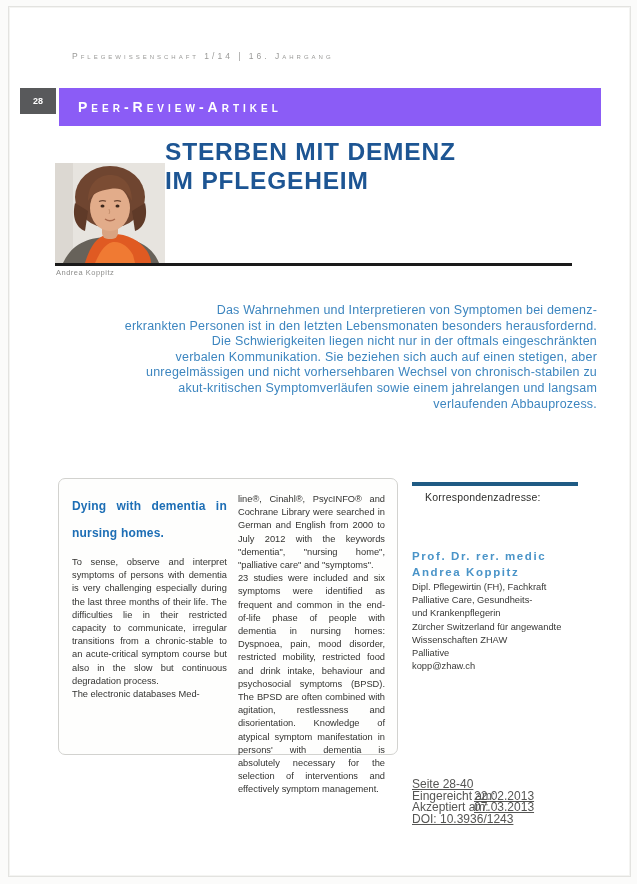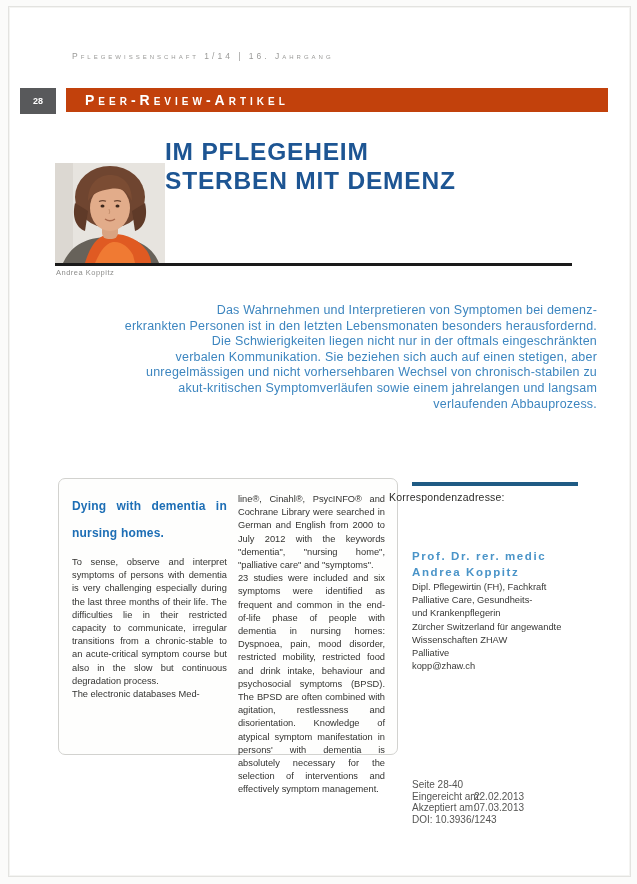--- a/index.html
+++ b/index.html
@@ -22,21 +22,21 @@
     font-variant:small-caps;font-weight:normal;
   }
   
   .band{position:absolute;left:20px;top:88px;height:38px;display:flex;}
   .pagenum-box{
     width:36px;height:26px;background:#58595b;color:#ffffff;
     display:flex;align-items:center;justify-content:center;
     font-size:9px;font-weight:bold;
   }
   .blue-bar{
-    width:542px;height:24px;background:#c2410c;margin-left:10px;
+    width:542px;height:38px;background:#8b5cf6;margin-left:3px;
     display:flex;align-items:center;
   }
   .section-label{
     margin-left:19px;color:#ffffff;font-weight:bold;
     font-size:14px;letter-spacing:4px;font-variant:small-caps;
   }
   
   .article-title{
     position:absolute;left:165px;top:137px;
     color:#1d5593;font-weight:bold;font-size:24.5px;
@@ -74,36 +74,36 @@
     color:#1d6eb5;font-weight:bold;font-size:12px;
     line-height:27px;margin-bottom:9px;letter-spacing:0.2px;
   }
   .abs-col p{margin:0;}
   
   .corr-bar{
     position:absolute;left:412px;top:482px;width:166px;height:4px;
     background:#1f5b84;
   }
   .corr-heading{
-    position:absolute;left:389px;top:491px;
+    position:absolute;left:425px;top:491px;
     font-size:10.5px;color:#2e2e2c;letter-spacing:0.2px;
   }
   .corr-name{
     position:absolute;left:412px;top:549px;
     color:#4a94c8;font-size:11.5px;line-height:15.5px;
     letter-spacing:1.6px;font-weight:bold;
   }
   .corr-address{
     position:absolute;left:412px;top:581px;
     font-size:9.3px;line-height:13.2px;color:#383836;
   }
   
   .meta{
     position:absolute;left:412px;top:779px;
-    font-size:10px;line-height:11.5px;color:#555553;
+    font-size:12px;line-height:11.5px;color:#555553;text-decoration:underline;
   }
   .meta .lbl{display:inline-block;width:62px;}
   .row{white-space:nowrap;}
 </style>
 </head>
 <body>
 
 <div class="scan-page"></div>
 
 <div class="journal-header">Pflegewissenschaft 1/14 | 16. Jahrgang</div>
@@ -111,22 +111,22 @@
 <div class="band">
   <div class="pagenum-box">
     <span>28</span>
   </div>
   <div class="blue-bar">
     <span class="section-label">Peer-Review-Artikel</span>
   </div>
 </div>
 
 <div class="article-title">
+  <div>STERBEN MIT DEMENZ</div>
   <div>IM PFLEGEHEIM</div>
-  <div>STERBEN MIT DEMENZ</div>
 </div>
 
 <div class="photo">
   <svg width="110" height="100" viewBox="0 0 110 100">
     <rect x="0" y="0" width="110" height="100" fill="#e7e4df"></rect>
     <rect x="0" y="0" width="18" height="100" fill="#dcd8d2"></rect>
 
     <path d="M8,100 C18,78 38,74 55,74 C76,74 96,80 104,100 Z" fill="#67625a"></path>
 
     <path d="M30,100 C36,80 44,72 55,71 C70,70 84,76 92,88 C95,93 96,97 96,100 Z" fill="#e05a22"></path>

